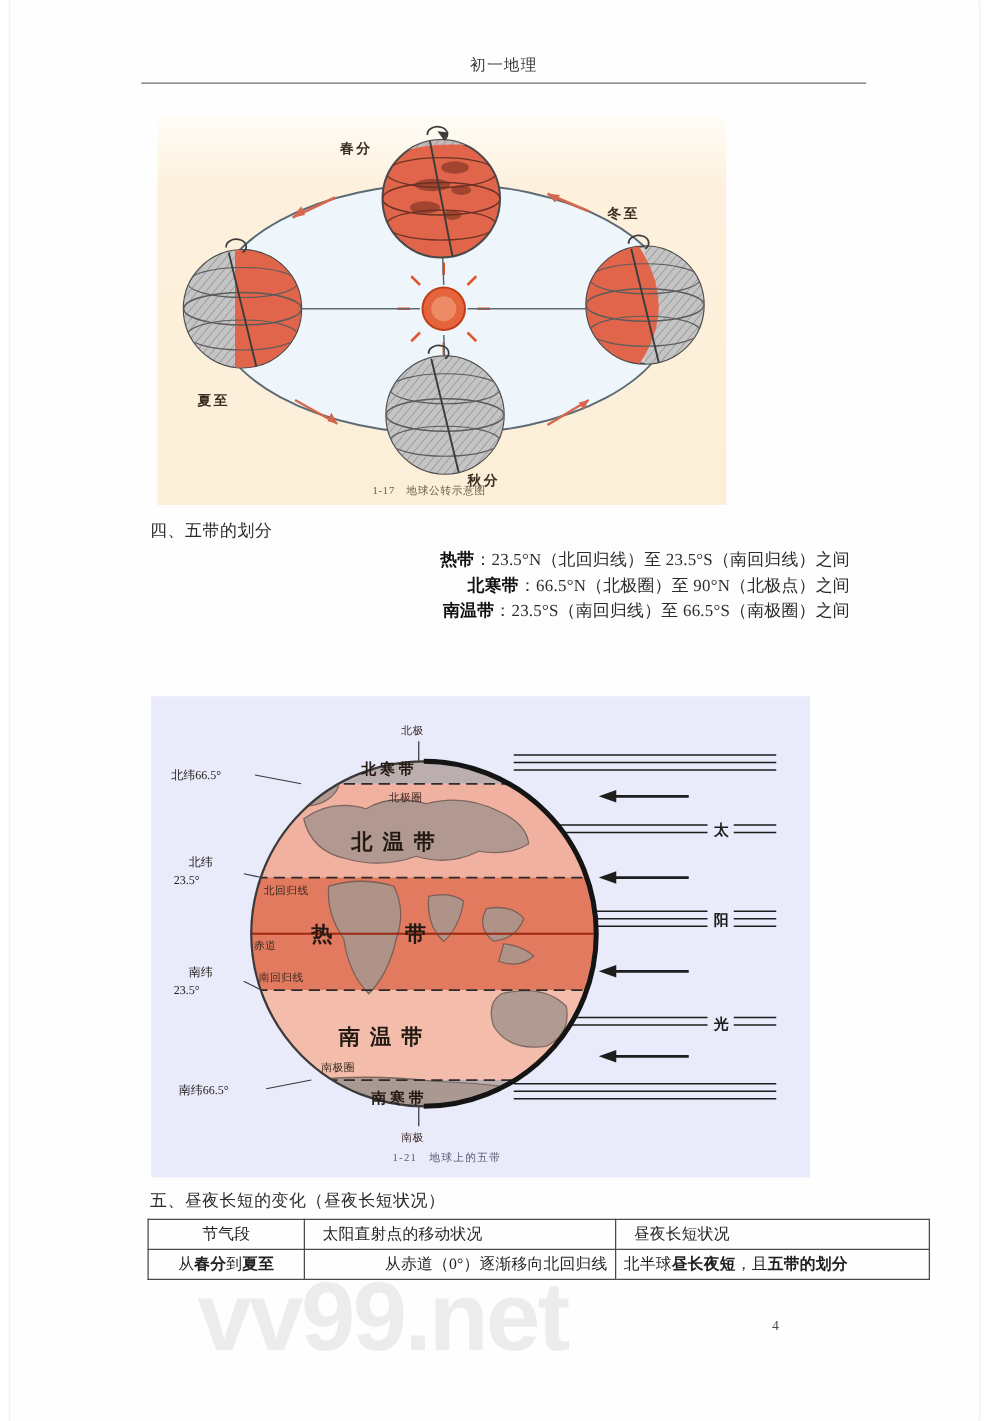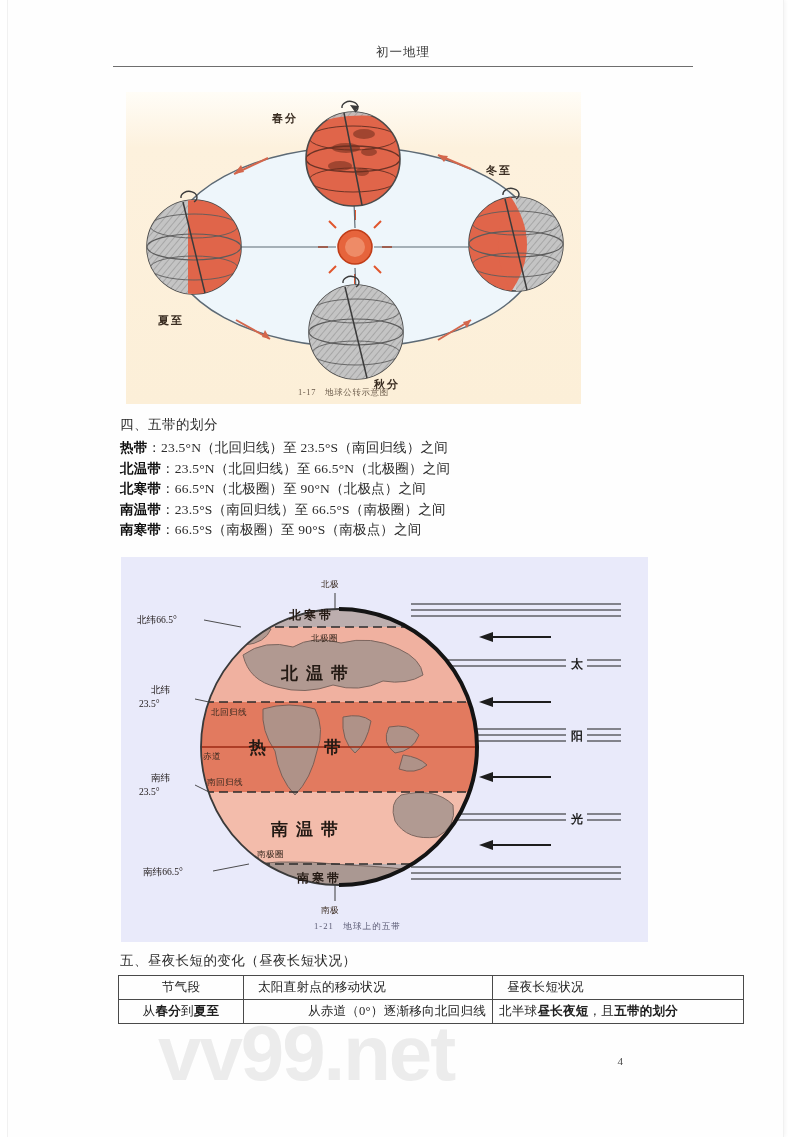--- a/index.html
+++ b/index.html
@@ -88,20 +88,21 @@
     color: #2b2b2b;
     margin-bottom: 4px;
     letter-spacing: .5px;
   }
   .zone-line {
     font-size: 13.5px;
     color: #2b2b2b;
     line-height: 20.5px;
     white-space: nowrap;
     letter-spacing: .2px;
+    text-align: right;
   }
   .zone-name {
     font-weight: bold;
     color: #111;
   }
 
   
   .fig2 {
     position: absolute;
     left: 113px;
@@ -344,30 +345,24 @@
     </svg>
   </div>
 
   <div class="zones-block">
     <div class="zones-heading">四、五带的划分</div>
 
     <div class="zone-line">
       <span class="zone-name">热带</span><span>：</span><span>23.5°N（北回归线）至 23.5°S（南回归线）之间</span>
     </div>
     <div class="zone-line">
-      <span class="zone-name">北温带</span><span>：</span><span>23.5°N（北回归线）至 66.5°N（北极圈）之间</span>
-    </div>
-    <div class="zone-line">
       <span class="zone-name">北寒带</span><span>：</span><span>66.5°N（北极圈）至 90°N（北极点）之间</span>
     </div>
     <div class="zone-line">
       <span class="zone-name">南温带</span><span>：</span><span>23.5°S（南回归线）至 66.5°S（南极圈）之间</span>
-    </div>
-    <div class="zone-line">
-      <span class="zone-name">南寒带</span><span>：</span><span>66.5°S（南极圈）至 90°S（南极点）之间</span>
     </div>
   </div>
 
   <div class="fig2">
     <svg viewBox="0 0 527 385" xmlns="http://www.w3.org/2000/svg">
       <defs>
         <clipPath id="globe-clip">
             <circle cx="218" cy="190" r="138"></circle>
           </clipPath>
       </defs>

